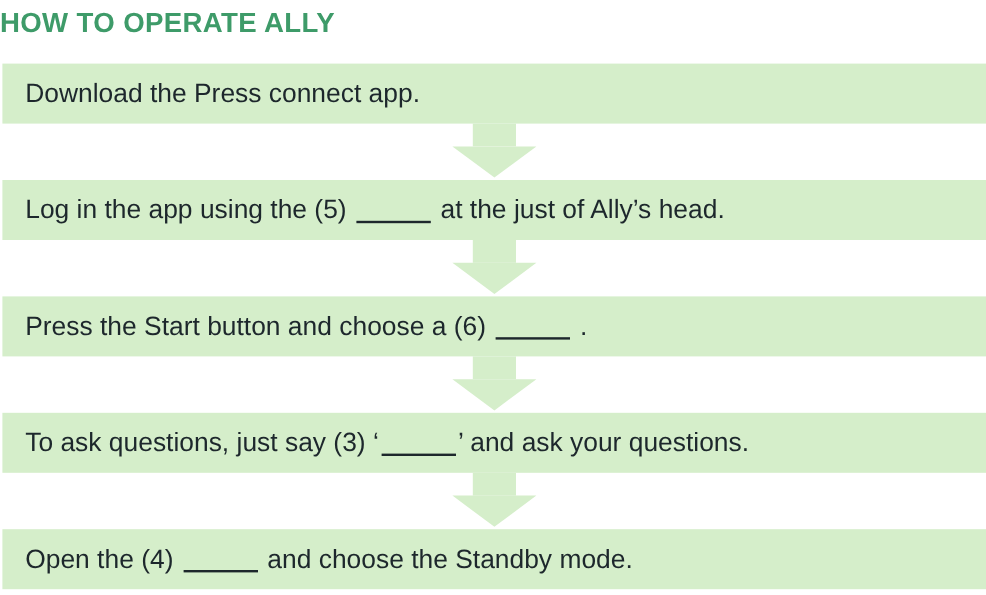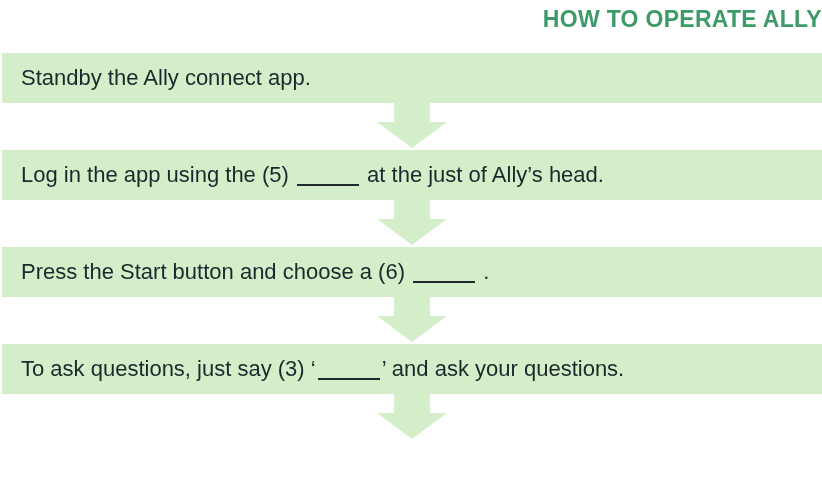--- a/index.html
+++ b/index.html
@@ -14,21 +14,21 @@
   }
   body {
     width: 822px;
     height: 496px;
     font-family: "Liberation Sans", sans-serif;
     overflow: hidden;
   }
   .title {
     padding-top: 5px;
     height: 33px;
-    text-align: right;
+    text-align: left;
     font-size: 23px;
     line-height: 28px;
     font-weight: 700;
     color: var(--title-green);
     letter-spacing: 0.3px;
   }
   .flow {
     margin-left: 2px;
     width: 820px;
   }
@@ -73,21 +73,21 @@
     border-top: 26px solid var(--arrow-green);
   }
 </style>
 </head>
 <body>
 
 <h1 class="title">HOW TO OPERATE ALLY</h1>
 
 <div class="flow">
 
-  <div class="step step-first"><span>Standby the Ally connect app.</span><span></span></div>
+  <div class="step step-first"><span>Download the Press connect app.</span><span></span></div>
 
   <div class="arrow">
     <div class="arrow-shaft"></div>
     <div class="arrow-head"></div>
   </div>
 
   <div class="step"><span>Log in the app using the (5) </span><span class="blank"></span><span> at the just of Ally’s head.</span></div>
 
   <div class="arrow">
     <div class="arrow-shaft"></div>
@@ -101,14 +101,15 @@
     <div class="arrow-head"></div>
   </div>
 
   <div class="step"><span>To ask questions, just say (3) ‘</span><span class="blank"></span><span>’ and ask your questions.</span></div>
 
   <div class="arrow">
     <div class="arrow-shaft"></div>
     <div class="arrow-head"></div>
   </div>
 
+  <div class="step"><span>Open the (4) </span><span class="blank"></span><span> and choose the Standby mode.</span></div>
 
 </div>
 
 </body></html>

